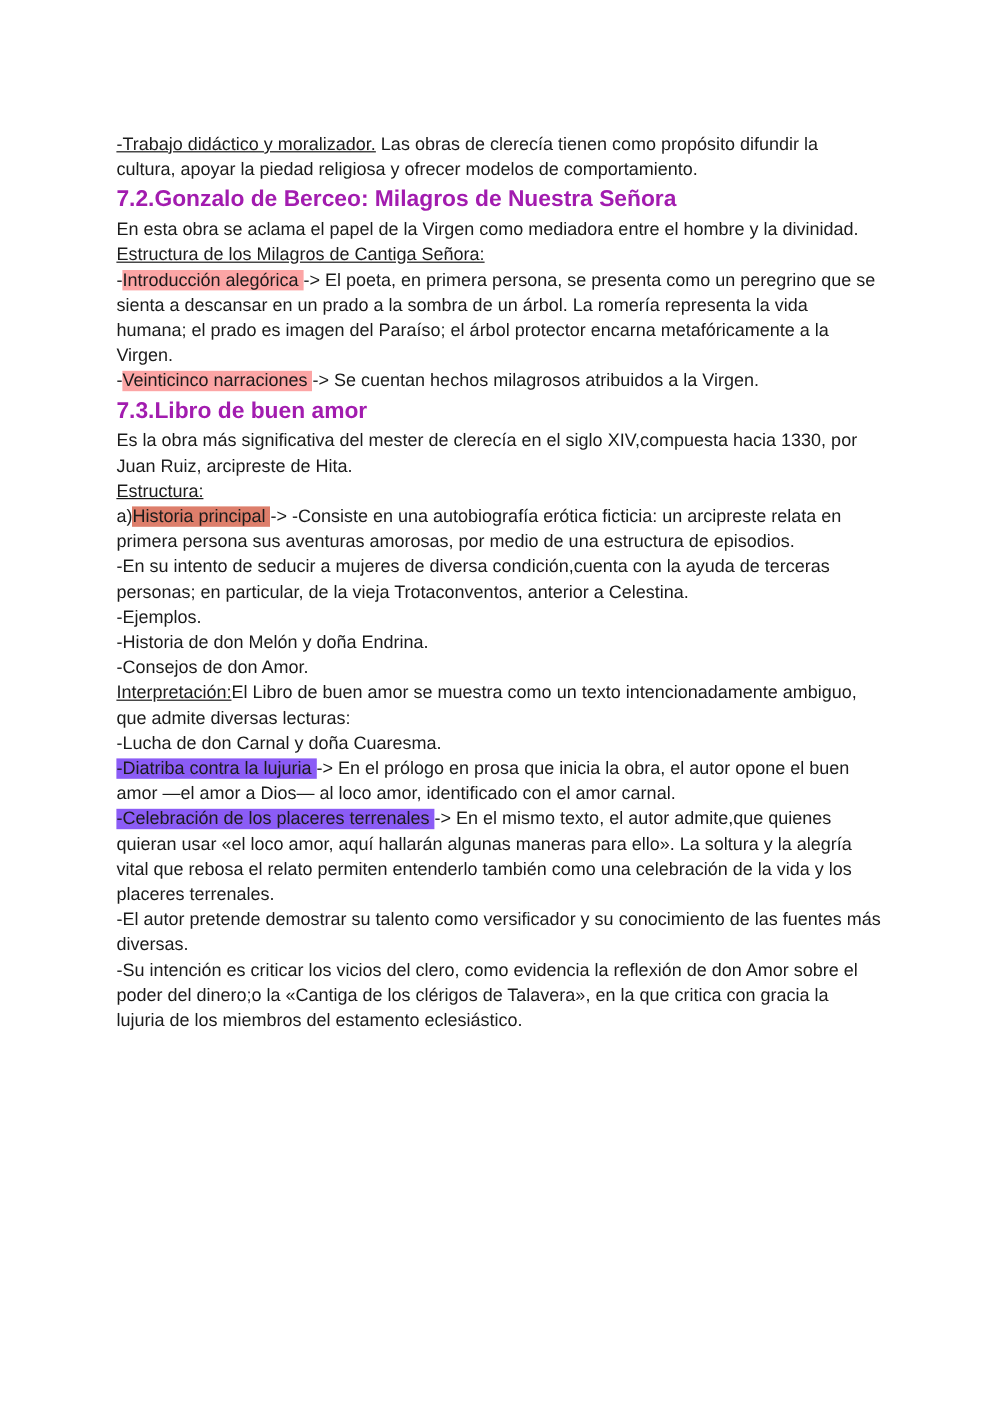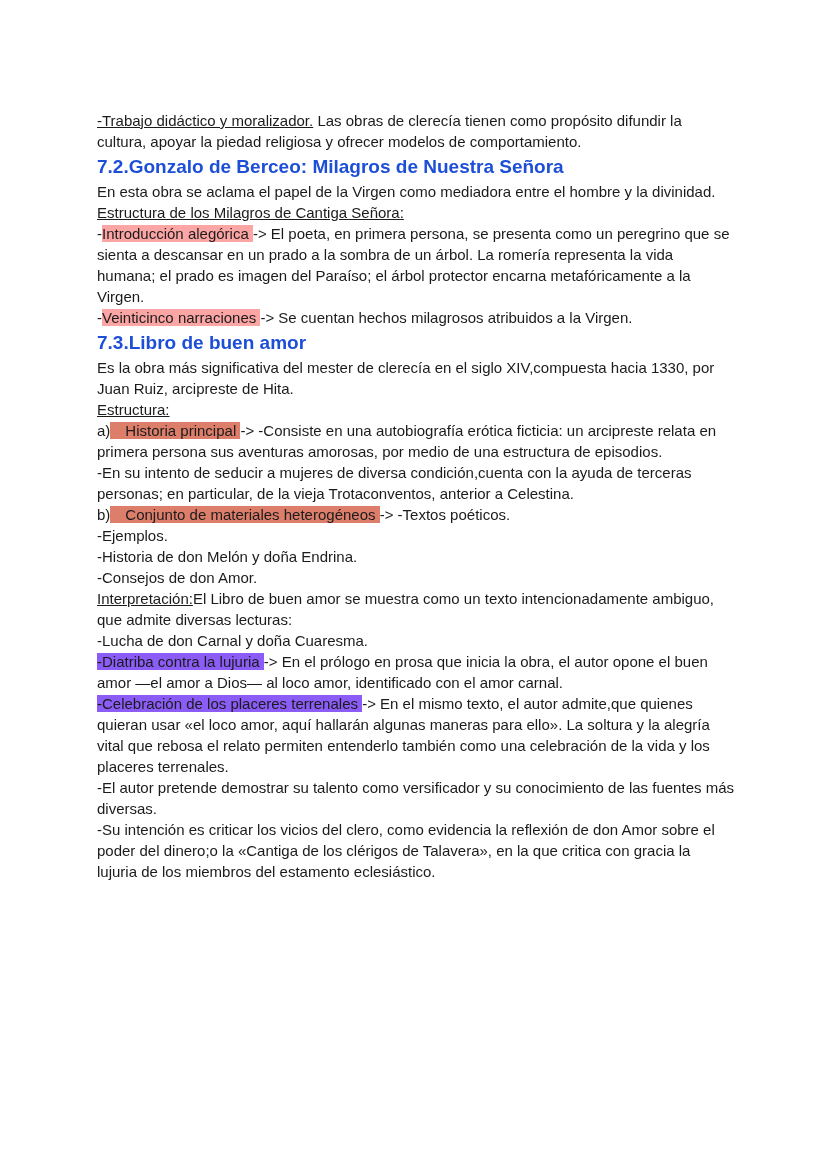--- a/index.html
+++ b/index.html
@@ -26,25 +26,25 @@
     font-size: 15px;
     line-height: 21px;
     margin: 0;
     white-space: pre-wrap;
   }
   .heading {
     font-size: 19px;
     line-height: 26px;
     font-weight: bold;
     margin: 2px 0 1px 0;
-    color: #1d4ed8;
+    color: #a21caf;
   }
   .u { text-decoration: underline; }
   .hl-r1 { background-color: #fca5a5; }
-  .hl-r2 { background-color: #dd7e6b; padding-left: 15px; }
+  .hl-r2 { background-color: #dd7e6b; }
   .hl-p  { background-color: #8b5cf6; }
 </style>
 </head>
 <body>
 
 <div class="page">
   <div class="doc">
 
     <p class="para"><span class="u">-Trabajo didáctico y moralizador.</span><span> Las obras de clerecía tienen como propósito difundir la cultura, apoyar la piedad religiosa y ofrecer modelos de comportamiento.</span></p>
 
@@ -62,21 +62,20 @@
     <h2 class="heading">7.3.Libro de buen amor</h2>
 
     <p class="para"><span>Es la obra más significativa del mester de clerecía en el siglo XIV,compuesta hacia 1330, por Juan Ruiz, arcipreste de Hita.</span></p>
 
     <p class="para"><span class="u">Estructura:</span></p>
 
     <p class="para"><span>a)</span><span class="hl-r2">Historia principal </span><span>-&gt; -Consiste en una autobiografía erótica ficticia: un arcipreste relata en primera persona sus aventuras amorosas, por medio de una estructura de episodios.</span></p>
 
     <p class="para"><span>-En su intento de seducir a mujeres de diversa condición,cuenta con la ayuda de terceras personas; en particular, de la vieja Trotaconventos, anterior a Celestina.</span></p>
 
-    <p class="para"><span>b)</span><span class="hl-r2">Conjunto de materiales heterogéneos </span><span>-&gt; -Textos poéticos.</span></p>
 
     <p class="para"><span>-Ejemplos.</span></p>
 
     <p class="para"><span>-Historia de don Melón y doña Endrina.</span></p>
 
     <p class="para"><span>-Consejos de don Amor.</span></p>
 
     <p class="para"><span class="u">Interpretación:</span><span>El Libro de buen amor se muestra como un texto intencionadamente ambiguo, que admite diversas lecturas:</span></p>
 
     <p class="para"><span>-Lucha de don Carnal y doña Cuaresma.</span></p>

